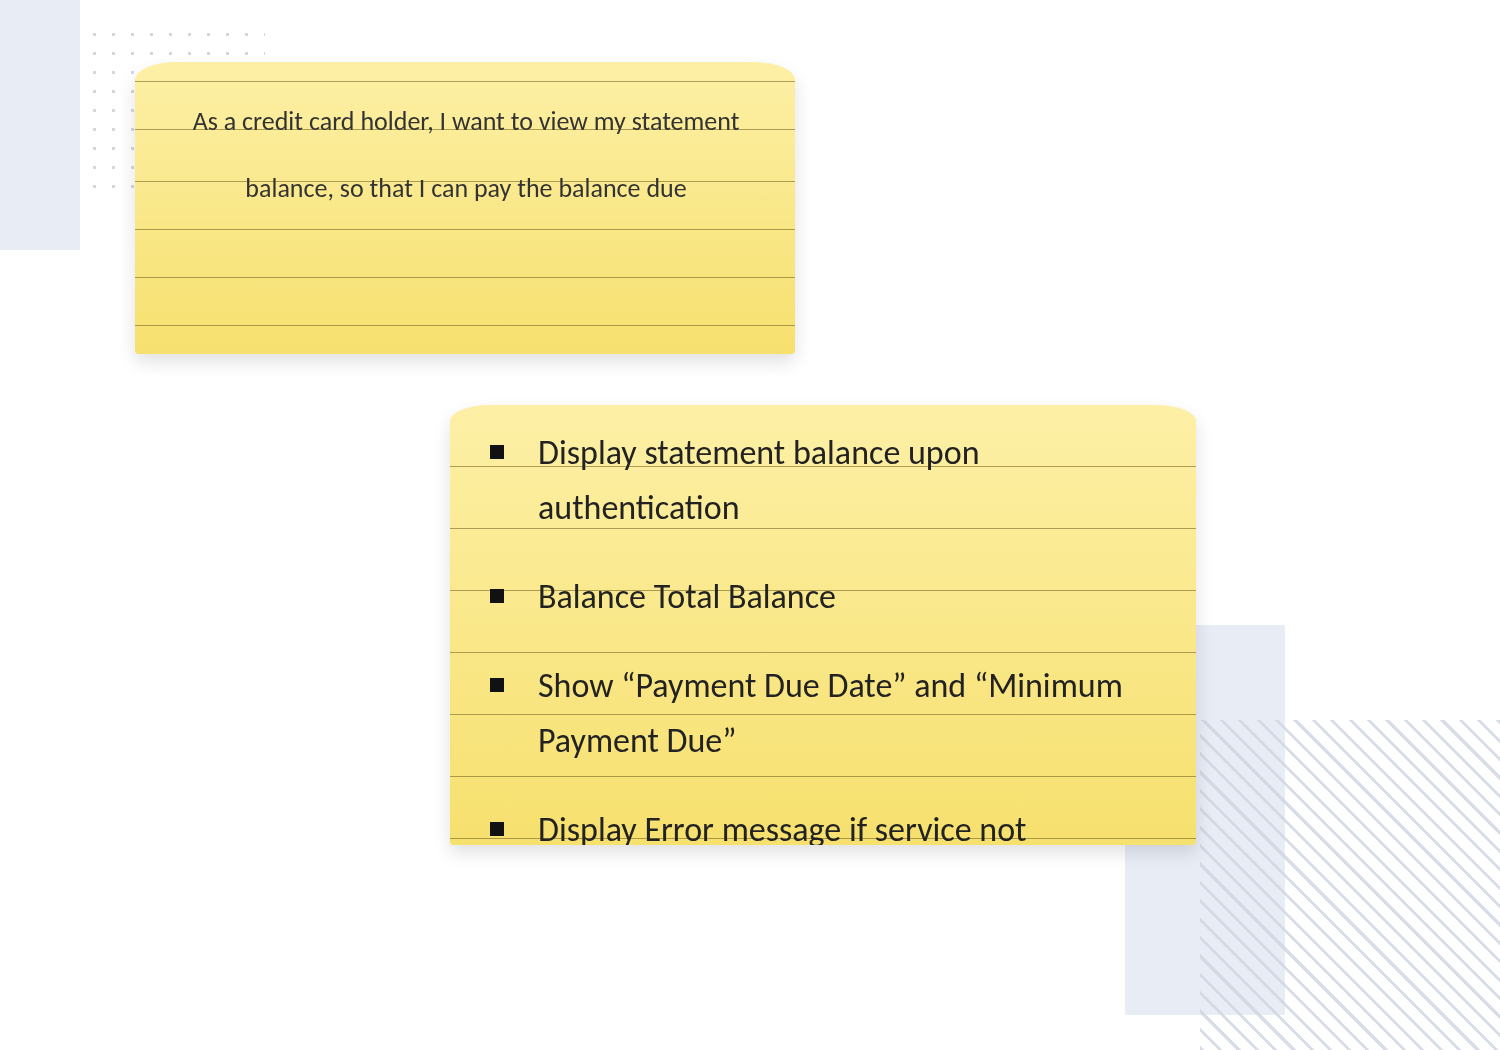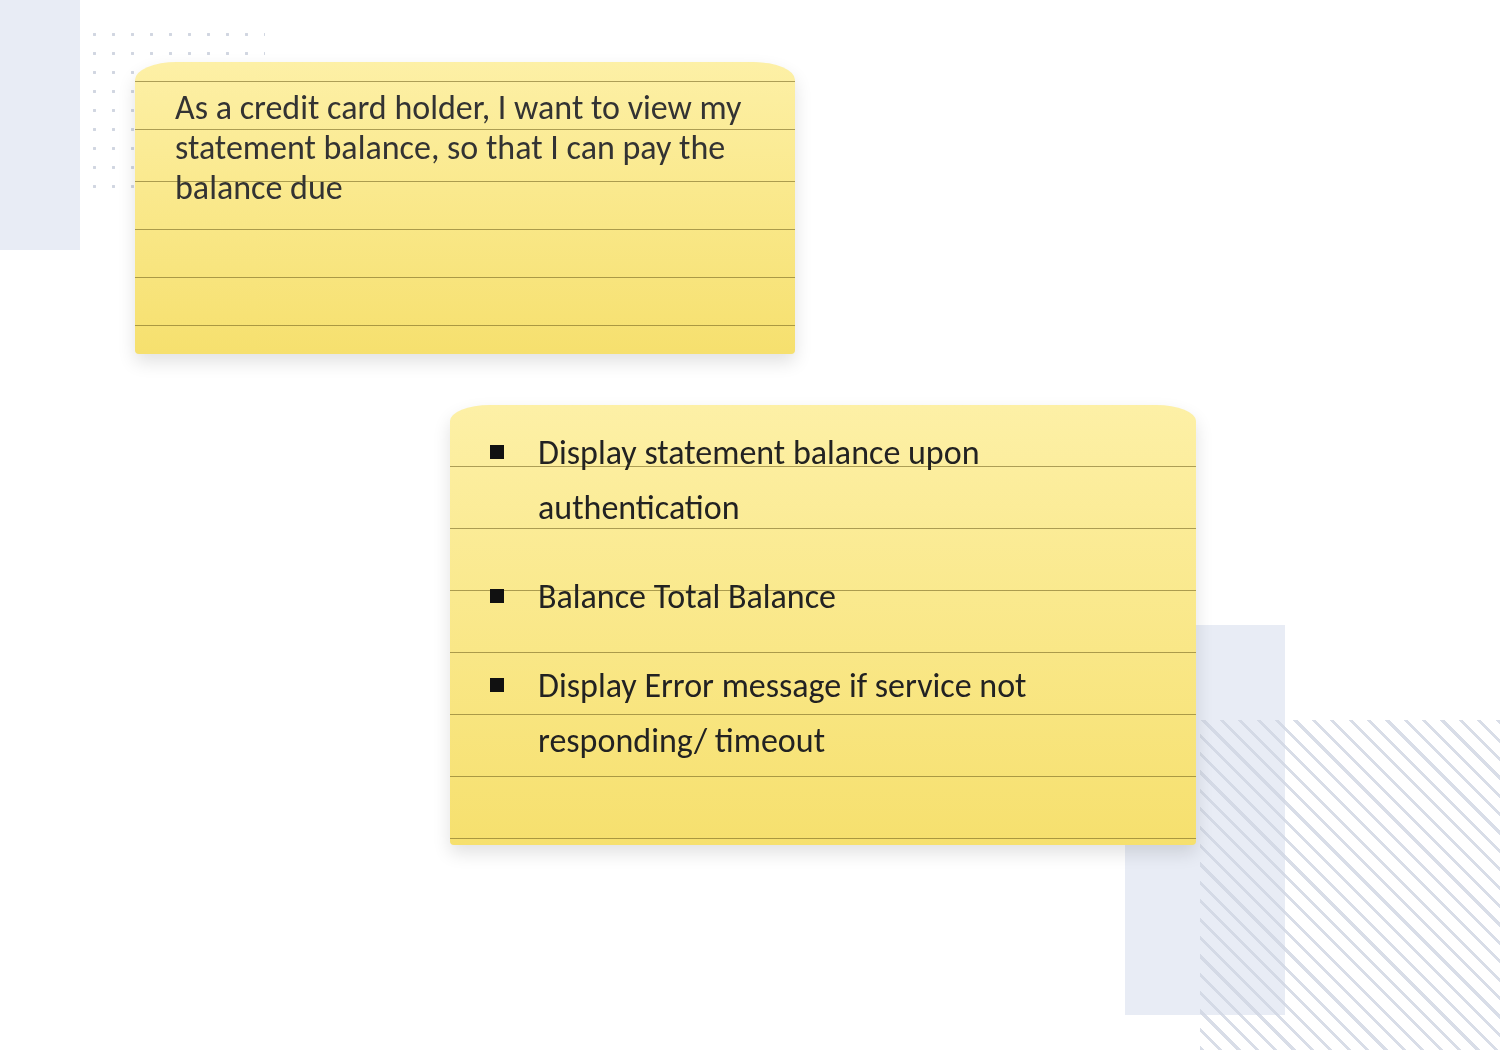--- a/index.html
+++ b/index.html
@@ -92,24 +92,25 @@
     left: 135px;
     top: 62px;
     width: 660px;
     height: 292px;
     padding: 26px 38px 18px 40px;
     border-top-left-radius: 42px 18px;
     border-top-right-radius: 42px 18px;
   }
   #note1 .story-text {
     position: relative;
-    font-size: 34px;
-    line-height: 40px;
+    font-size: 26px;
+    line-height: 67px;
     color: #333;
     z-index: 1;
+    text-align: center;
   }
 
   
   #note2 {
     left: 450px;
     top: 405px;
     width: 746px;
     height: 440px;
     padding: 8px 28px 18px 32px;
     border-top-left-radius: 40px 16px;
@@ -158,16 +159,20 @@
     <li>
       <span class="bullet"></span>
       <span class="text">Display statement balance upon authentication</span>
     </li>
     <li>
       <span class="bullet"></span>
       <span class="text">Balance Total Balance</span>
     </li>
     <li>
       <span class="bullet"></span>
+      <span class="text">Show “Payment Due Date” and “Minimum Payment Due”</span>
+    </li>
+    <li>
+      <span class="bullet"></span>
       <span class="text">Display Error message if service not responding/ timeout</span>
     </li>
   </ul>
 </div>
 
 </body></html>

